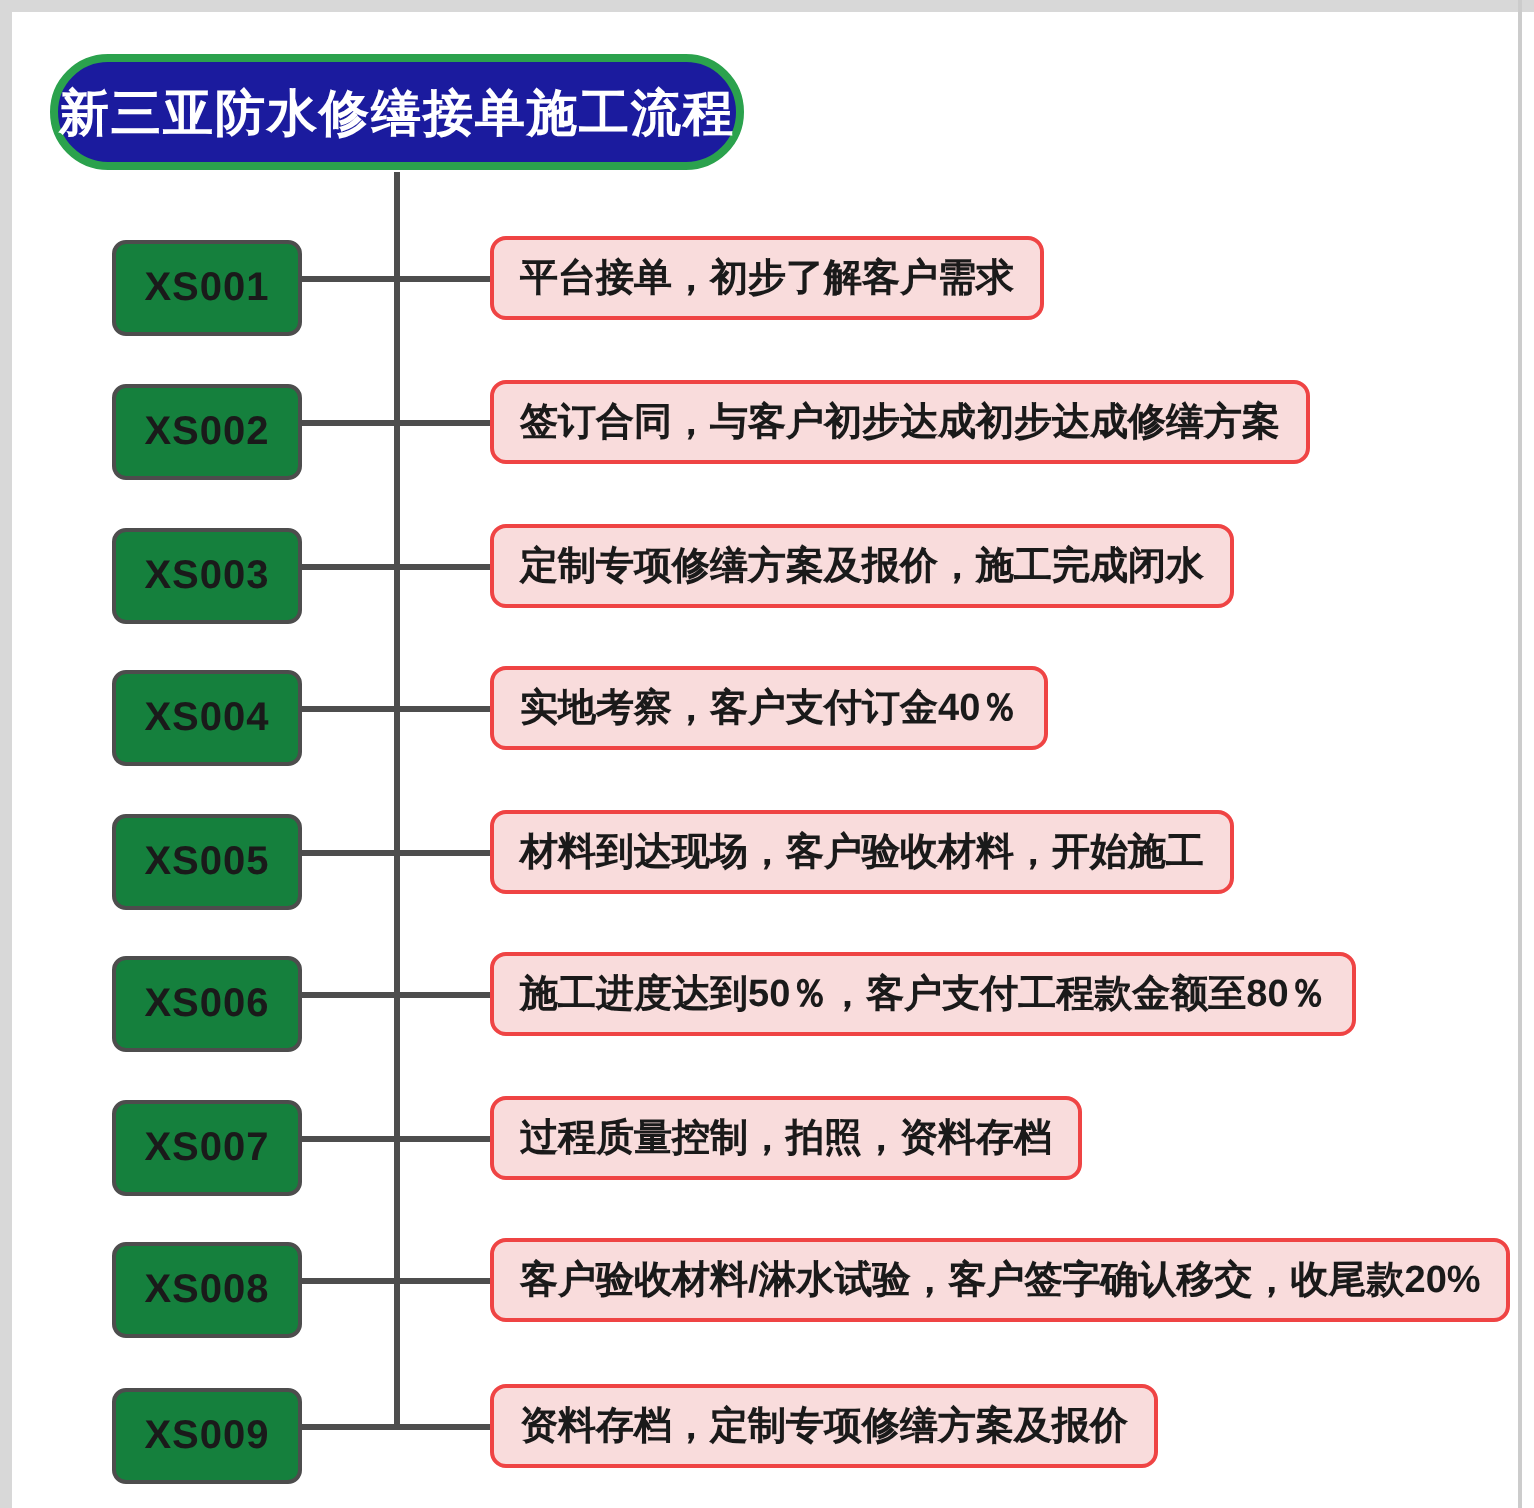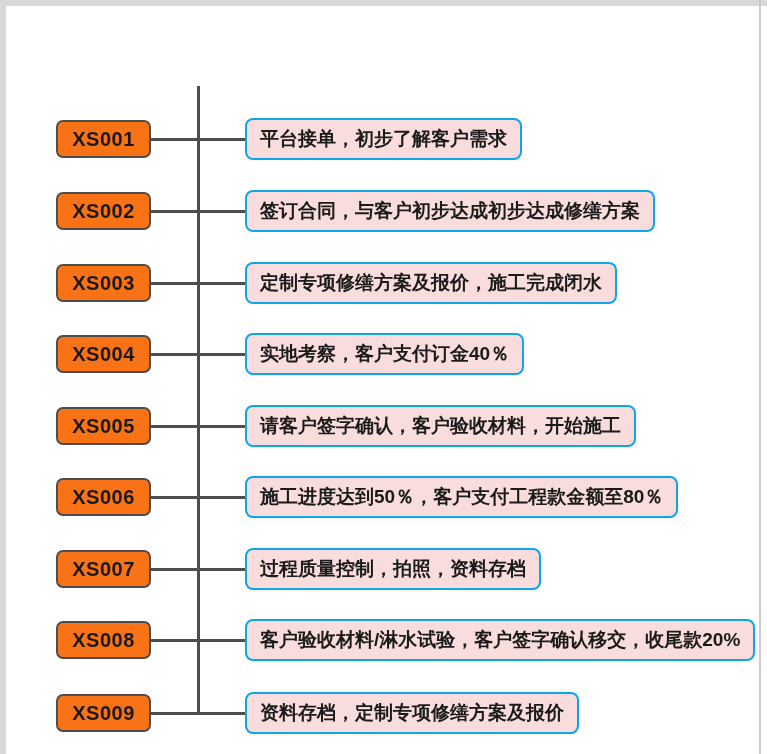--- a/index.html
+++ b/index.html
@@ -26,44 +26,47 @@
     white-space:nowrap;
   }
 
   
   .trunk-line{position:absolute;left:197px;top:86px;width:3px;height:629px;background:#4d4d4d;}
 
   
   .row{position:absolute;left:0;width:767px;height:0;}
   .hline{position:absolute;left:150px;top:-1.5px;width:97px;height:3px;background:#4d4d4d;}
   .stepbox{
-    position:absolute;left:56px;top:-19px;width:95px;height:38px;
-    background:#f97316;border:2.5px solid #4d4d4d;border-radius:7px;
+    position:absolute;left:56px;top:-19px;width:95px;height:48px;
+    background:#15803d;border:2.5px solid #4d4d4d;border-radius:7px;
     box-sizing:border-box;
     display:flex;align-items:center;justify-content:center;
     font-size:20px;font-weight:bold;color:#1a1a1a;letter-spacing:0.5px;
   }
   .descbox{
     position:absolute;left:245px;top:-21px;height:42px;
-    background:#f9dcdc;border:2px solid #0ea5e9;border-radius:8px;
+    background:#f9dcdc;border:2px solid #ef4444;border-radius:8px;
     box-sizing:border-box;
     display:flex;align-items:center;justify-content:center;
     padding:0 13px;white-space:nowrap;
     font-size:19px;font-weight:bold;color:#1a1a1a;text-align:center;
   }
 </style>
 </head>
 <body>
 
 <div class="canvas">
 
   <div class="edge-top"></div>
   <div class="edge-left"></div>
   <div class="edge-right"></div>
 
+  <div class="title-node">
+    <span>新三亚防水修缮接单施工流程</span>
+  </div>
 
   <div class="trunk-line"></div>
 
   <div class="row" style="top:139px">
     <div class="hline"></div>
     <div class="stepbox">
         <span>XS001</span>
       </div>
     <div class="descbox">
         <span>平台接单，初步了解客户需求</span>
@@ -99,21 +102,21 @@
         <span>实地考察，客户支付订金40％</span>
       </div>
   </div>
 
   <div class="row" style="top:426px">
     <div class="hline"></div>
     <div class="stepbox">
         <span>XS005</span>
       </div>
     <div class="descbox">
-        <span>请客户签字确认，客户验收材料，开始施工</span>
+        <span>材料到达现场，客户验收材料，开始施工</span>
       </div>
   </div>
 
   <div class="row" style="top:497px">
     <div class="hline"></div>
     <div class="stepbox">
         <span>XS006</span>
       </div>
     <div class="descbox">
         <span>施工进度达到50％，客户支付工程款金额至80％</span>

